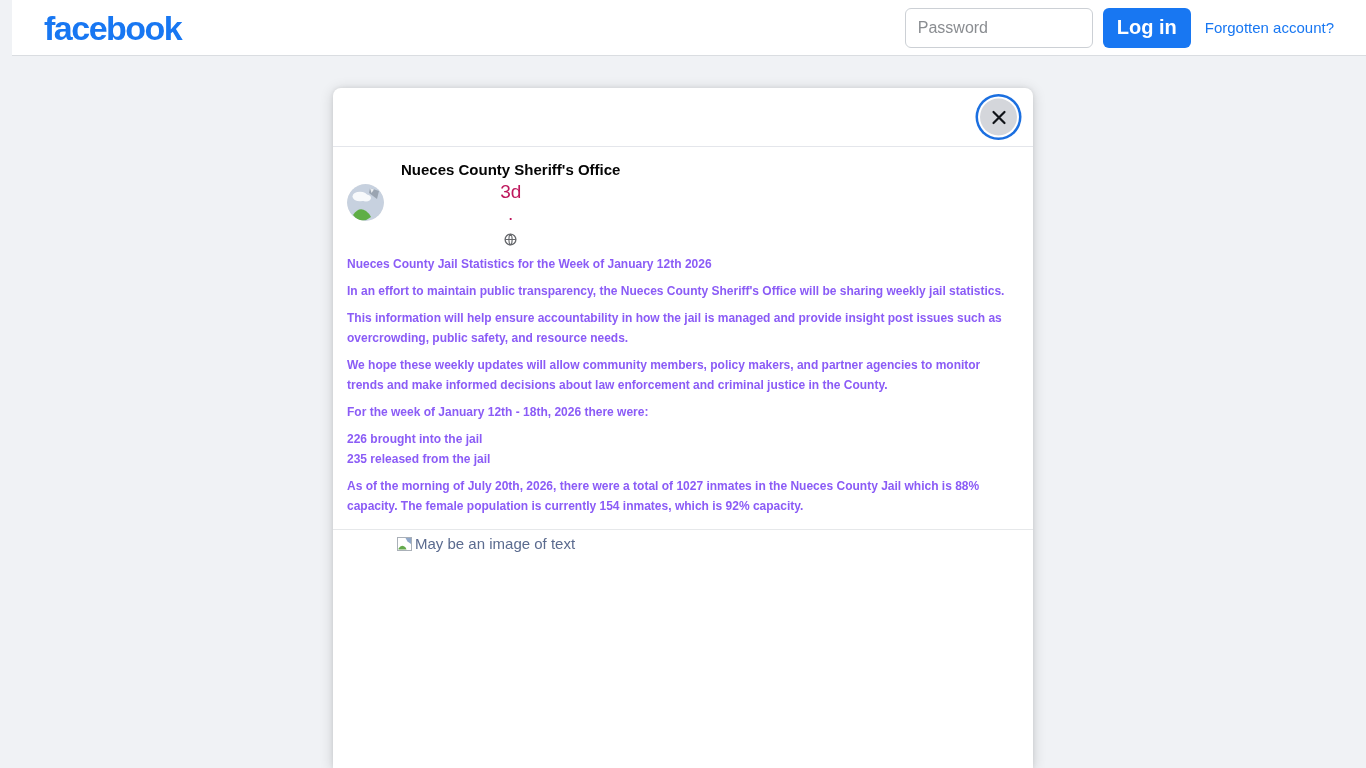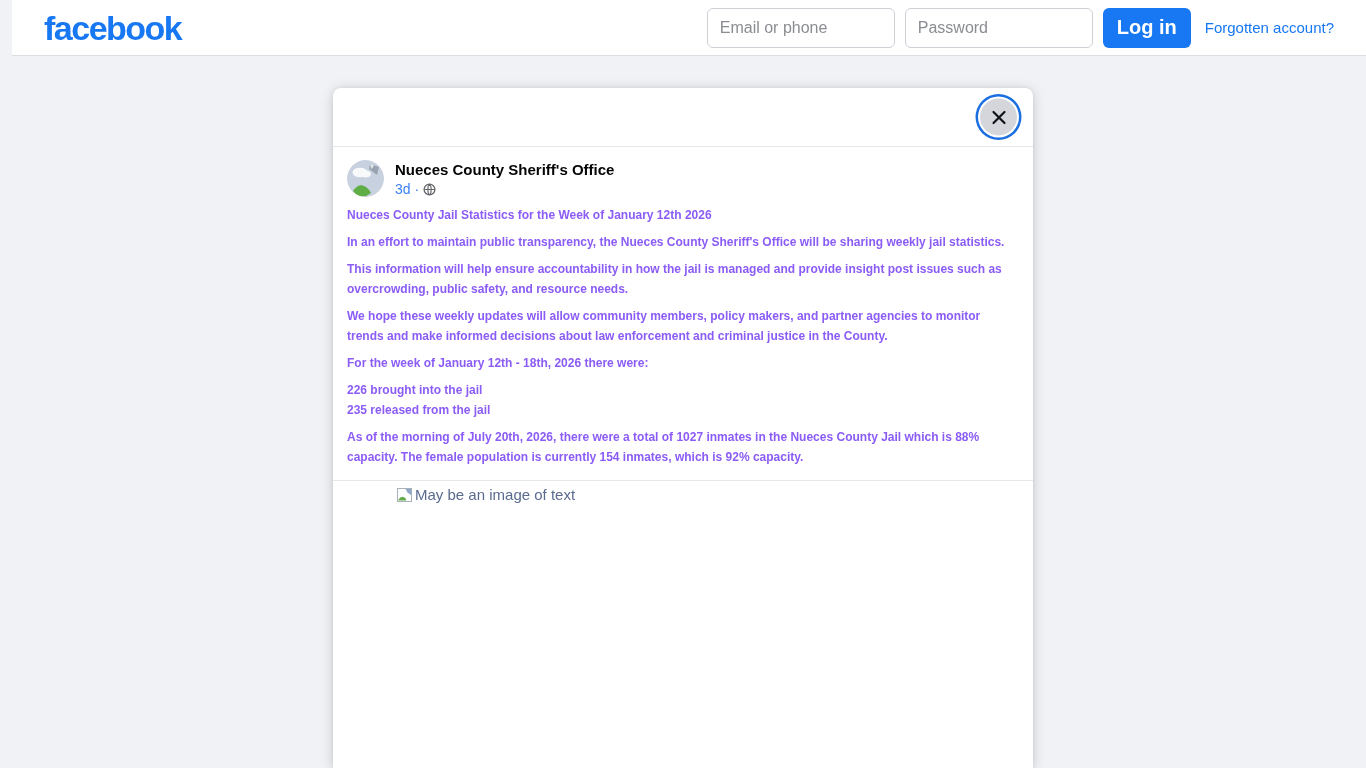--- a/index.html
+++ b/index.html
@@ -65,34 +65,34 @@
     position: absolute; right: 16px; top: 50%;
     transform: translateY(-50%);
     width: 37px; height: 37px; border-radius: 50%;
     background: #d4d6db; border: none; cursor: pointer;
     display: flex; align-items: center; justify-content: center;
     box-shadow: 0 0 0 2px #ffffff, 0 0 0 4.5px #1b6fe0; 
   }
 
   
   .post-section { padding: 12px 16px 0 14px; }
-  .post-head { display: flex; gap: 11px; align-items: center; }
+  .post-head { display: flex; gap: 17px; align-items: center; }
   .avatar {
     width: 37px; height: 37px; border-radius: 50%;
     overflow: hidden; flex: 0 0 auto; cursor: pointer;
     box-shadow: inset 0 0 0 1px rgba(0,0,0,0.08);
   }
   .author-block { padding-top: 1px; }
   .author-name {
     font-size: 15px; font-weight: 700; color: #050505;
     line-height: 19px; cursor: pointer;
   }
   .post-meta {
-    font-size: 14px; color: #3b82f6;
-    display: flex; align-items: center; gap: 4px; margin-top: 2px;
+    font-size: 19px; color: #be185d;
+    display: flex; align-items: center; gap: 4px; margin-top: 2px; flex-direction: column;
   }
   .post-body { margin-top: 8px; }
   .post-text {
     font-size: 12px; line-height: 20px; color: #8b5cf6;
     margin-top: 7px; white-space: pre-line; font-weight: bold;
   }
   .post-text:first-child { margin-top: 0; }
 
   
   .image-area {
@@ -106,21 +106,20 @@
     display: inline-flex; align-items: flex-start; gap: 2px;
     font-size: 15px; color: #5b6b8f; line-height: 18px;
   }
 </style>
 </head>
 <body>
 
 <header class="topnav">
   <div class="logo">facebook</div>
   <div class="auth">
-    <input type="text" class="email" placeholder="Email or phone" style="">
     <input type="password" class="password" placeholder="Password" style="">
     <button class="login-btn">Log in</button>
     <a class="forgot-link">Forgotten account?</a>
   </div>
 </header>
 
 <section class="dialog">
 
   <div class="dialog-header">
     <button class="close-btn">

